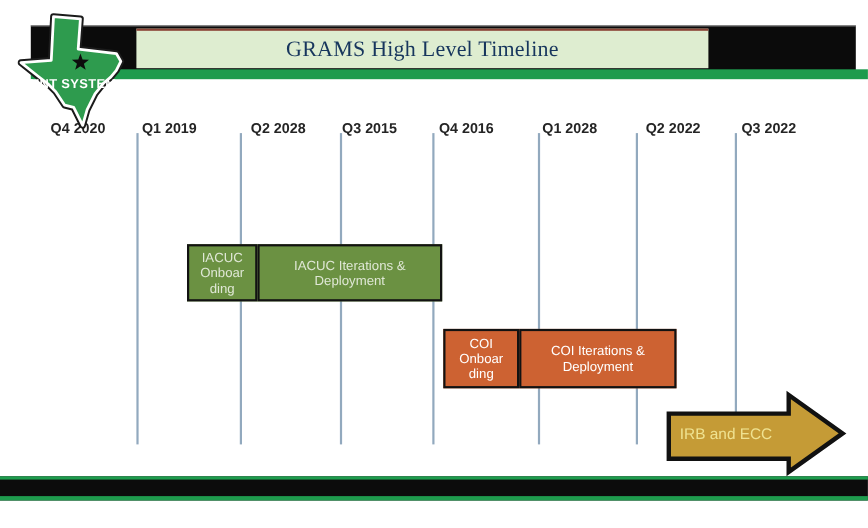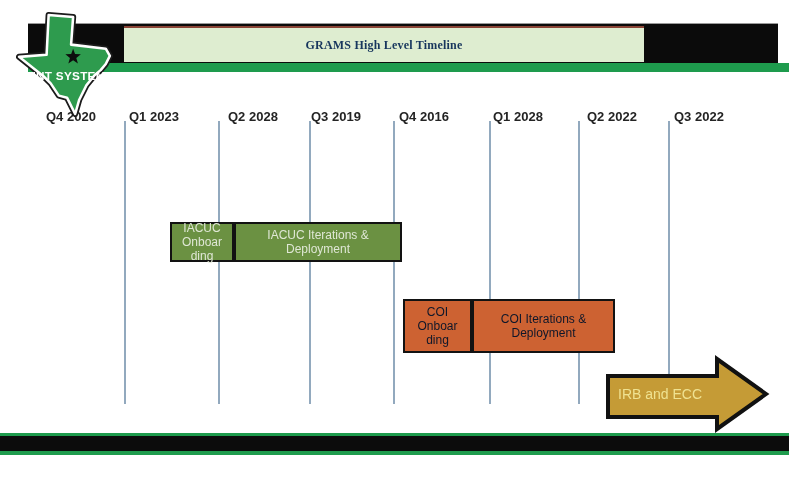--- a/index.html
+++ b/index.html
@@ -15,45 +15,45 @@
   .green-stripe{
     position:absolute;left:28px;top:63px;width:761px;height:9px;
     background:#1e9b4d;
   }
   .title-box{
     position:absolute;left:124px;top:26px;width:520px;height:34px;
     background:#deedd0;border-top:2px solid #8a4436;
     display:flex;align-items:center;justify-content:center;
   }
   .title-box span{
-    font-family:"Liberation Serif",serif;font-weight:bold;
-    font-size:12px;color:#17365d;letter-spacing:.2px;text-align:right;
+    font-family:"Liberation Serif",serif;font-weight:normal;
+    font-size:20px;color:#17365d;letter-spacing:.2px;text-align:right;
   }
   .logo{position:absolute;left:16px;top:10px;width:102px;height:108px;z-index:5;}
   
   .q-label{
     position:absolute;top:109px;font-size:13px;font-weight:600;
     color:#242424;white-space:nowrap;z-index:2;text-align:center;
   }
   .gl{
     position:absolute;top:121px;height:283px;width:2px;
     background:#92a9be;z-index:1;
   }
   
   .bar{
     position:absolute;box-sizing:border-box;border:2px solid #121212;
     display:flex;flex-direction:column;align-items:center;justify-content:center;
     text-align:center;font-size:12px;line-height:1.18;z-index:2;
   }
   .bar span{display:block;white-space:nowrap;}
   .grants{background:#4b74be;color:#e8ecf2;}
   .iacuc{background:#6b9142;color:#dfe7d5;}
-  .coi{background:#cd6232;color:#0f172a;}
+  .coi{background:#cd6232;color:#ffffff;}
   .row1{top:143px;height:54px;}
-  .row2{top:222px;height:40px;}
+  .row2{top:222px;height:52px;}
   .row3{top:299px;height:54px;}
   .arrow-svg{position:absolute;left:602px;top:352px;z-index:3;}
   
   .bottom-band{
     position:absolute;left:0;top:433px;width:789px;height:22px;
     box-sizing:border-box;background:#0c0c0c;
     border-top:3px solid #1e9b4d;border-bottom:4px solid #1f9c4e;z-index:2;
   }
 </style>
 </head>
@@ -70,23 +70,23 @@
   <svg class="logo" viewBox="0 0 100 104">
     <g>
       <path d="M32,4 L56,6 L54,33 L88,37 L92,44 L88,52 L83,58 L77,63 L69,73 L62,87 L58,101 L50,85 L42,83 L34,71 L27,64 L18,57 L3,45 L30,43 Z" fill="#2e9b4e" stroke="#1b1b1b" stroke-width="6" stroke-linejoin="round"></path>
       <path d="M32,4 L56,6 L54,33 L88,37 L92,44 L88,52 L83,58 L77,63 L69,73 L62,87 L58,101 L50,85 L42,83 L34,71 L27,64 L18,57 L3,45 L30,43 Z" fill="#2e9b4e" stroke="#ffffff" stroke-width="2.5" stroke-linejoin="round"></path>
     </g>
     <polygon points="56,37 57.9,42.3 63.6,42.5 59.1,46 60.7,51.5 56,48.3 51.3,51.5 52.9,46 48.4,42.5 54.1,42.3" fill="#0d0d0d"></polygon>
     <text x="11" y="68" font-size="11.5" font-weight="bold" fill="#ffffff" font-family="Liberation Sans, sans-serif" letter-spacing="0.3">UNT SYSTEM</text>
   </svg>
 
   <span class="q-label" style="left:46px">Q4 2020</span>
-  <span class="q-label" style="left:129px">Q1 2023</span>
+  <span class="q-label" style="left:129px">Q1 2019</span>
   <span class="q-label" style="left:228px">Q2 2028</span>
-  <span class="q-label" style="left:311px">Q3 2019</span>
+  <span class="q-label" style="left:311px">Q3 2015</span>
   <span class="q-label" style="left:399px">Q4 2016</span>
   <span class="q-label" style="left:493px">Q1 2028</span>
   <span class="q-label" style="left:587px">Q2 2022</span>
   <span class="q-label" style="left:674px">Q3 2022</span>
 
   <div class="gl" style="left:124px"></div>
   <div class="gl" style="left:218px"></div>
   <div class="gl" style="left:309px"></div>
   <div class="gl" style="left:393px"></div>
   <div class="gl" style="left:489px"></div>

